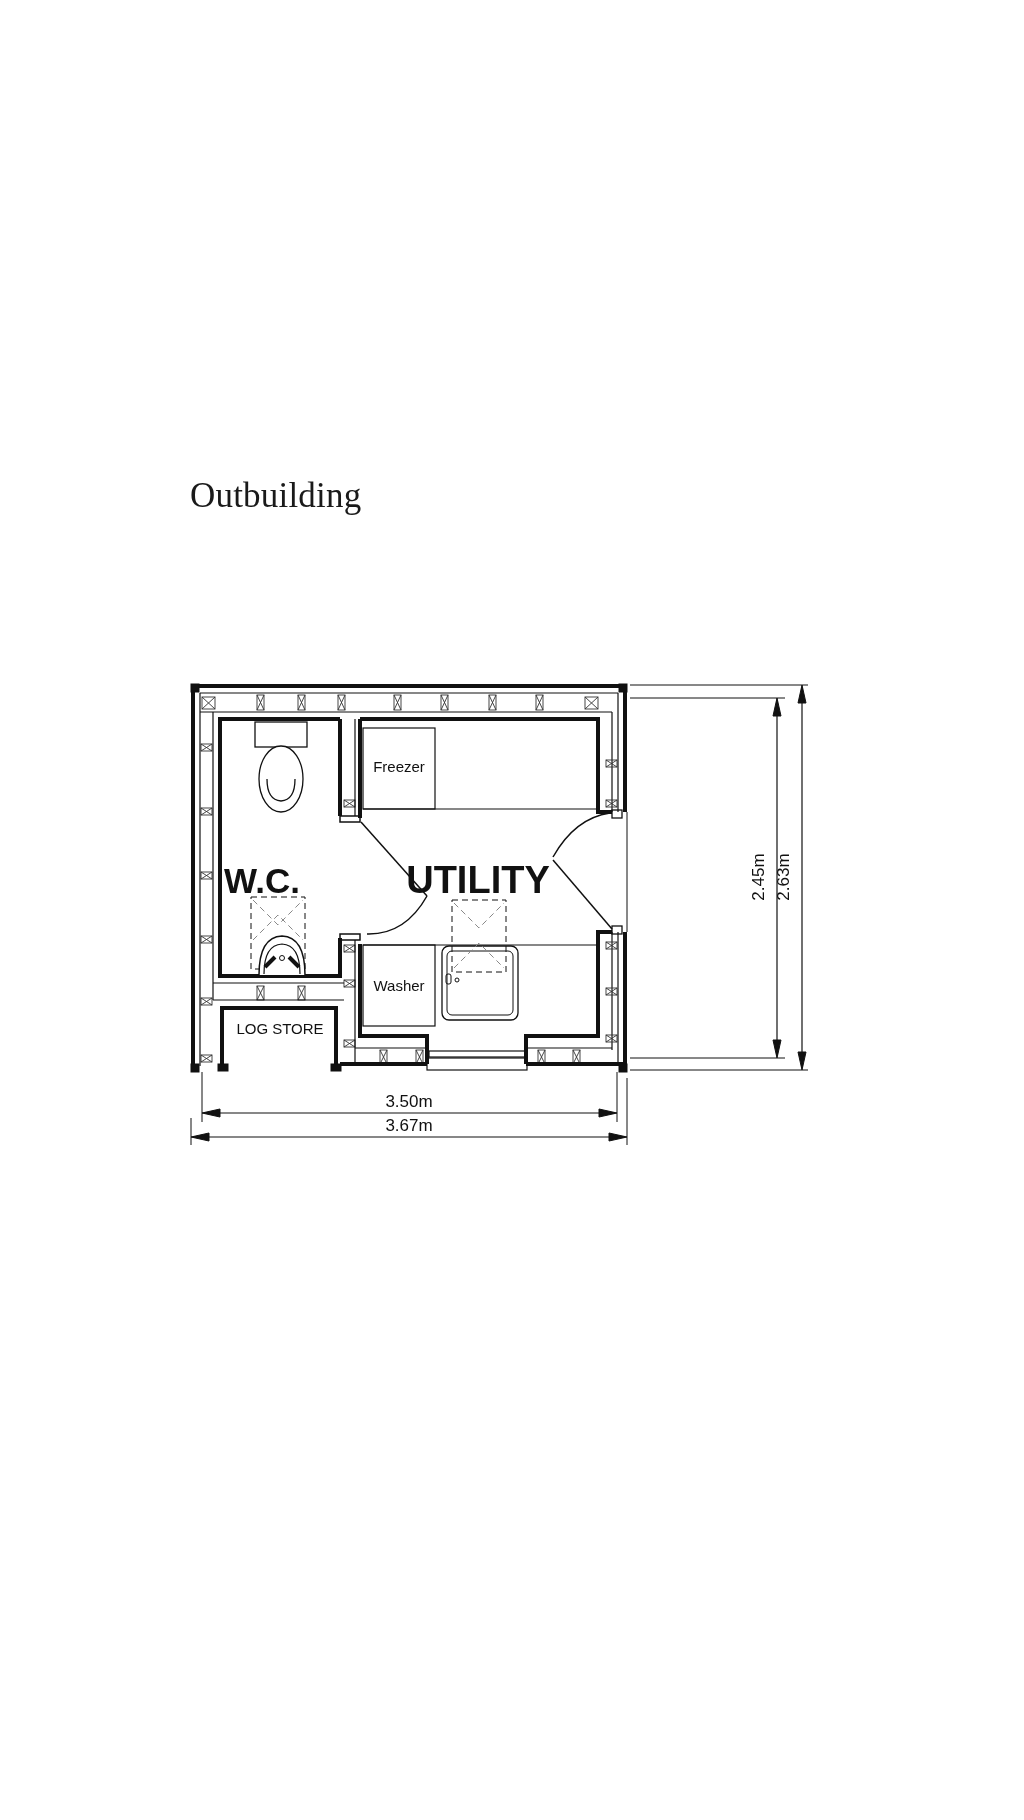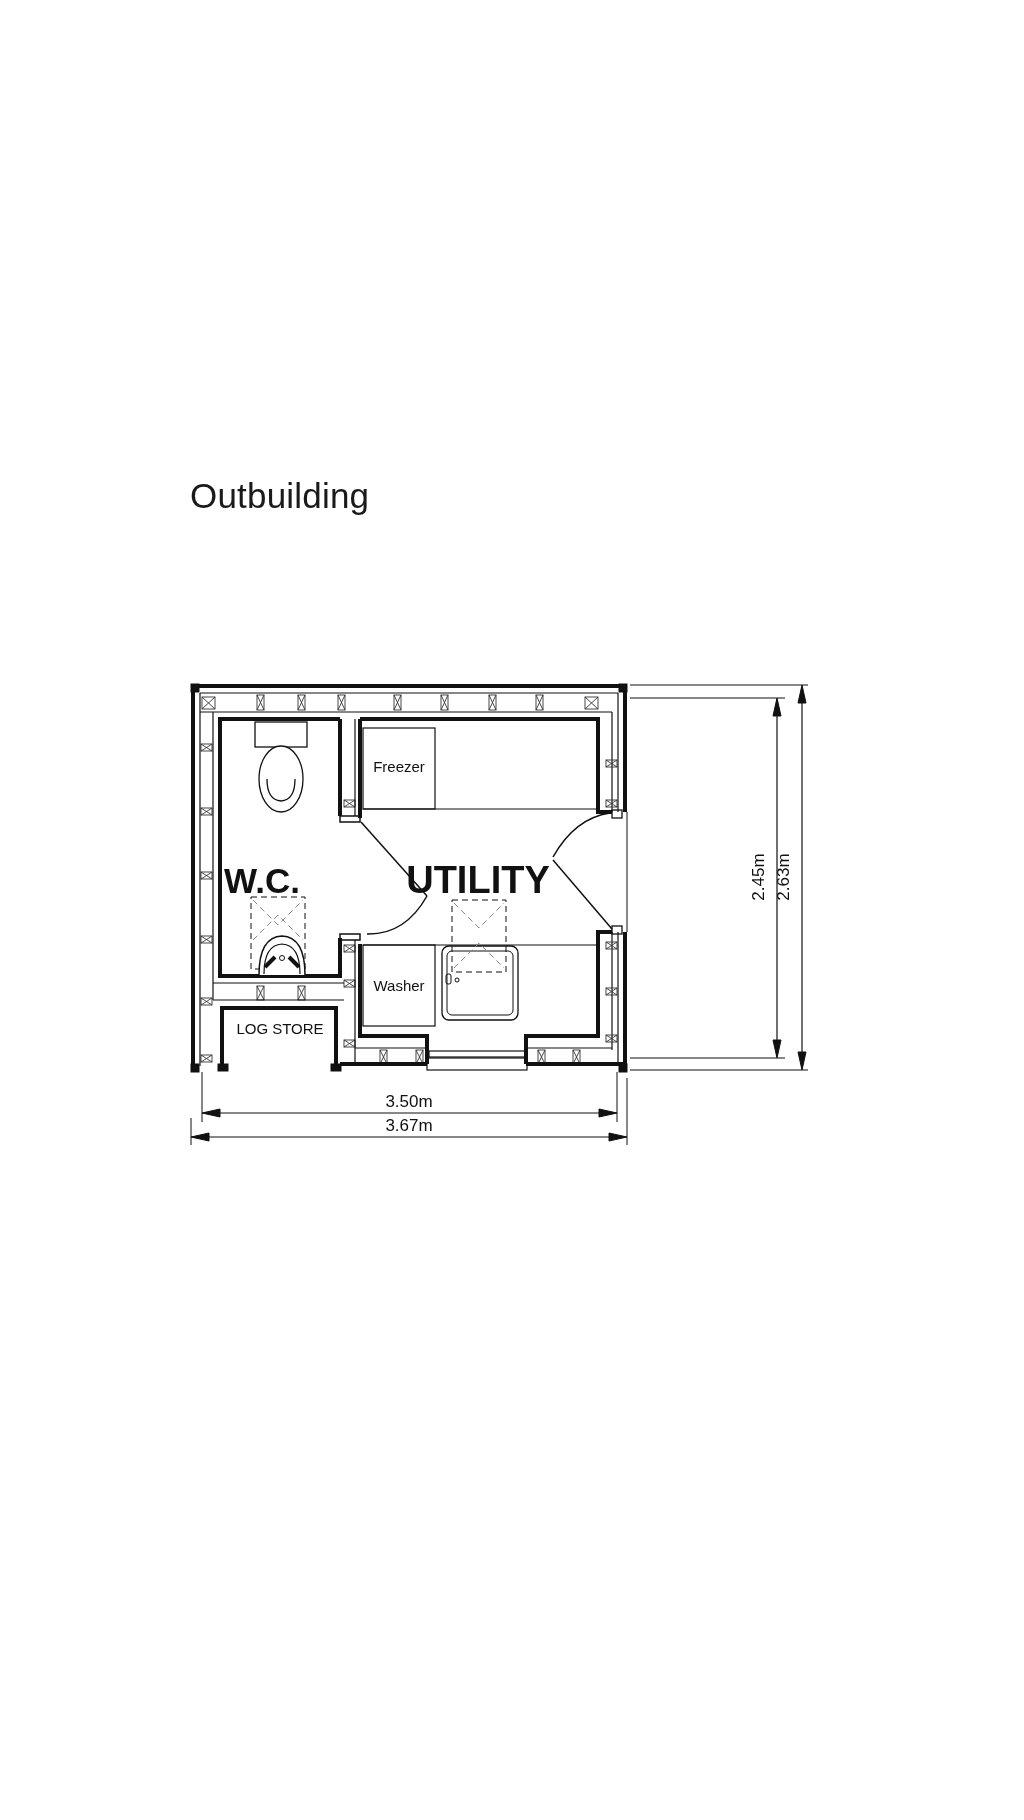--- a/index.html
+++ b/index.html
@@ -1,17 +1,17 @@
 <!DOCTYPE html>
 <html><head>
 <meta charset="utf-8">
 <style>
   html,body{margin:0;padding:0;background:#ffffff;}
   body{width:1024px;height:1820px;position:relative;overflow:hidden;}
-  .title{position:absolute;left:190px;top:476px;font-family:Liberation Sans, sans-serif;font-size:35px;color:#1a1a1a;letter-spacing:0.2px;}
+  .title{position:absolute;left:190px;top:476px;font-family:Liberation Serif, serif;font-size:35px;color:#1a1a1a;letter-spacing:0.2px;}
   svg{position:absolute;left:0;top:0;}
   .lbl{font-family:"Liberation Sans","DejaVu Sans",sans-serif;fill:#111;}
 </style>
 </head>
 <body>
 
 <div class="title">Outbuilding</div>
 
 <svg width="1024" height="1820" viewBox="0 0 1024 1820">
   <defs>

